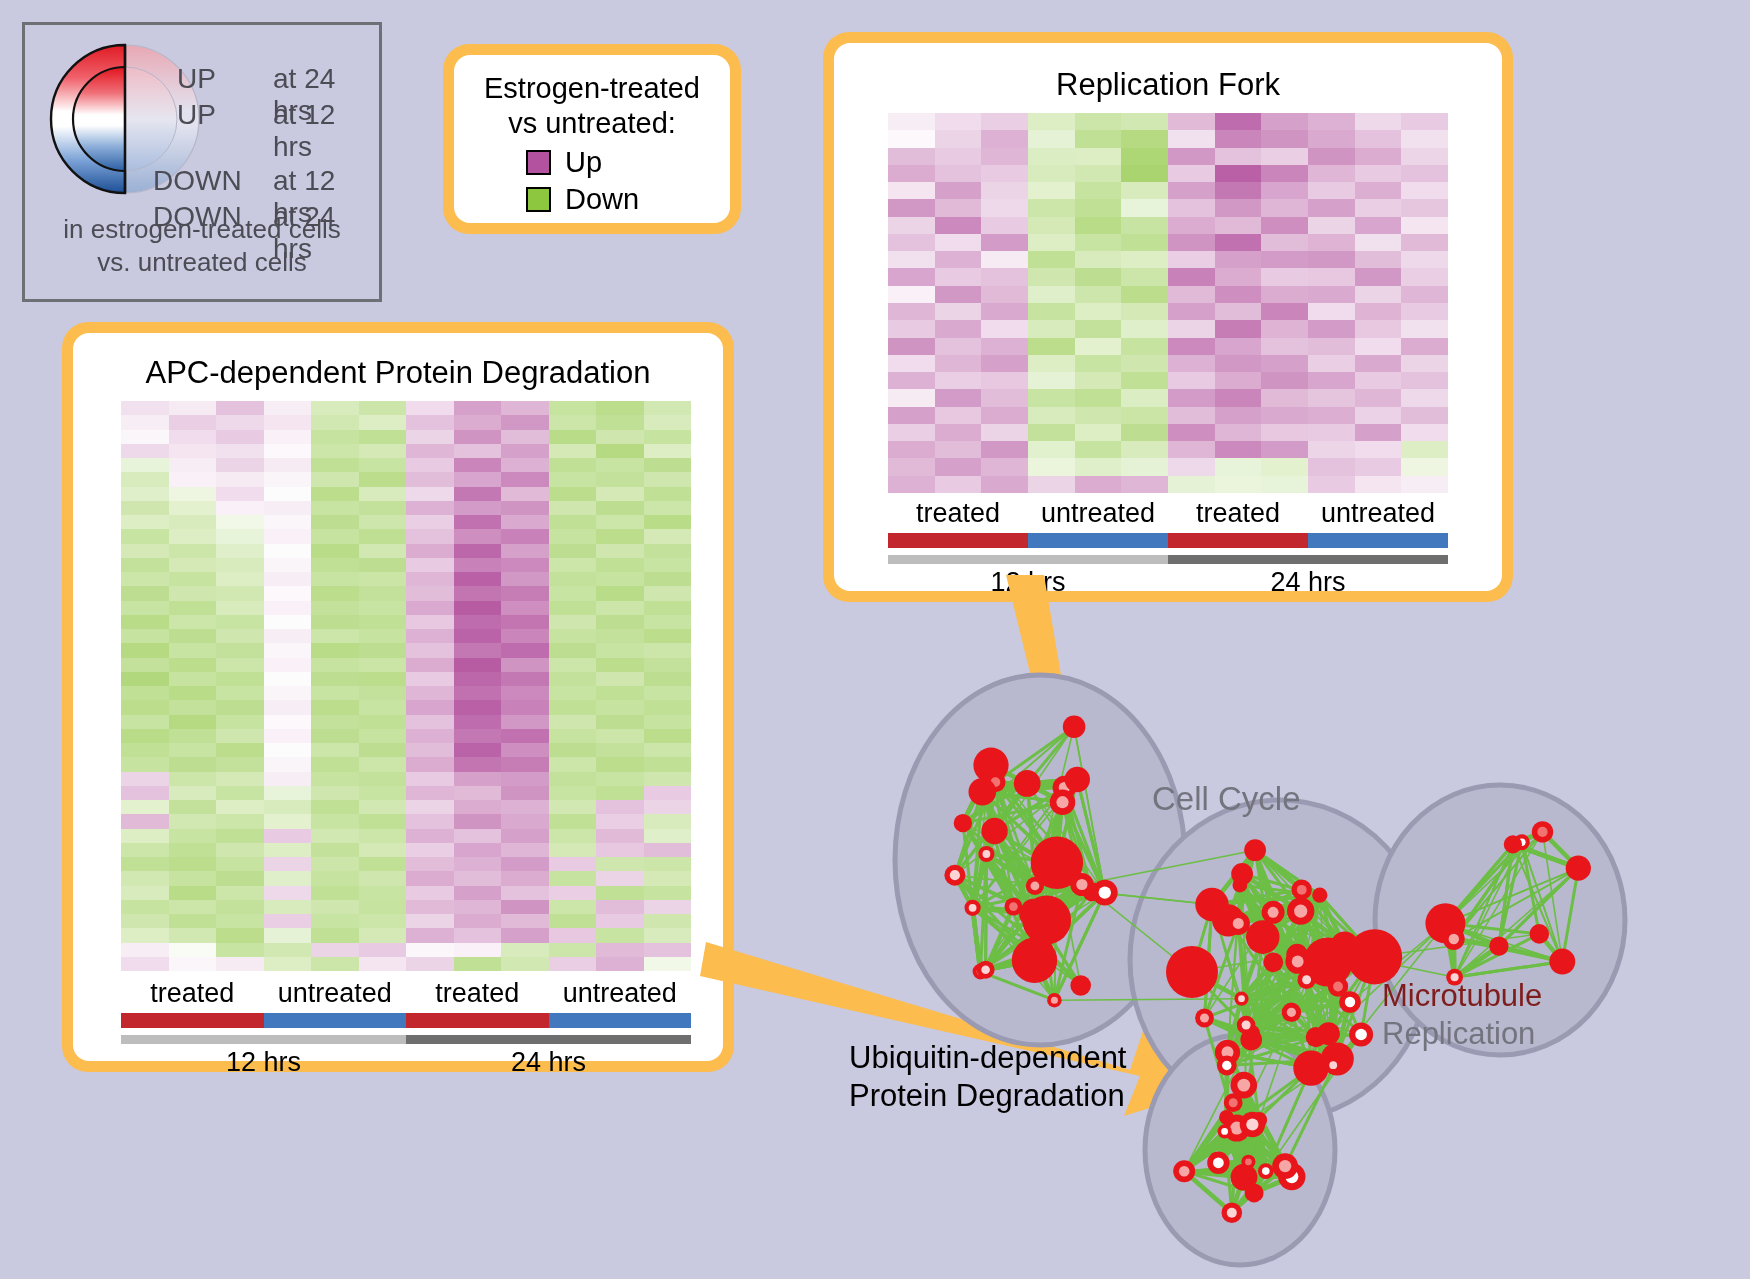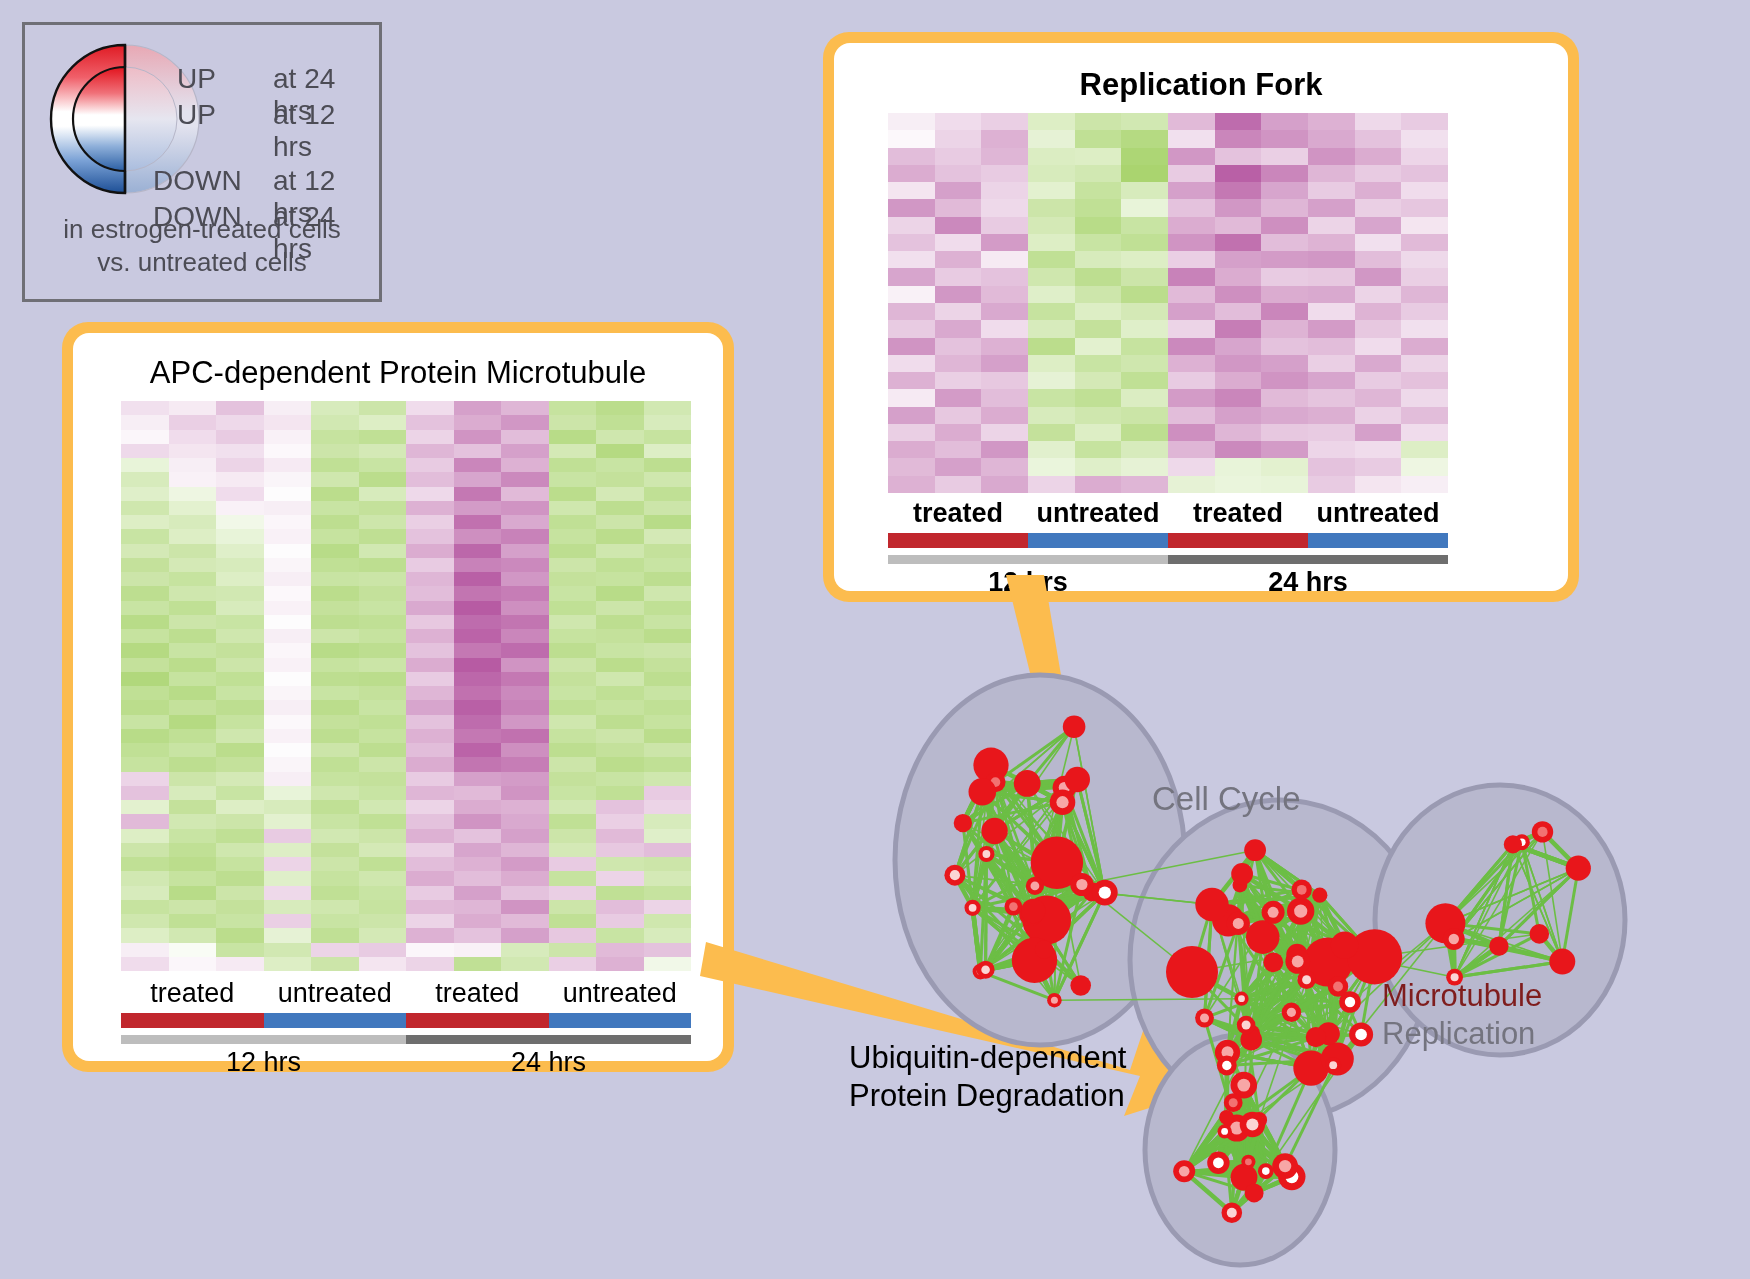--- a/index.html
+++ b/index.html
@@ -135,22 +135,38 @@
 
     <div class="key-label" style="left:128px;top:176px;color:#4c4c55;font-size:28px;">DOWN</div>
     <div class="key-time" style="left:248px;top:176px;color:#4c4c55;font-size:28px;">at 24 hrs</div>
 
     <div id="key-foot">
       <div>in estrogen-treated cells</div>
       <div>vs. untreated cells</div>
     </div>
   </div>
 
-
-  <div class="card" id="rf-card" style="left:823px;top:32px;width:756px;height:570px;font-weight:bold;">
+  <div class="card" id="legend-card">
+    <div class="card-inner">
+      <div id="legend-title">
+        <div>Estrogen-treated</div>
+        <div>vs untreated:</div>
+      </div>
+      <div class="legend-row">
+        <span class="sw" id="sw-up" style="background: rgb(179, 82, 158);"></span>
+        <span class="legend-text">Up</span>
+      </div>
+      <div class="legend-row">
+        <span class="sw" id="sw-down" style="background: rgb(141, 198, 63);"></span>
+        <span class="legend-text">Down</span>
+      </div>
+    </div>
+  </div>
+
+  <div class="card" id="rf-card" style="left:823px;top:32px;width:690px;height:570px;">
     <div class="card-inner">
       <div class="panel-title" style="top:24px;">Replication Fork</div>
 
       <div class="hm" id="hm-rf" style="left: 54px; top: 70px; width: 560px; height: 380px; grid-template-columns: repeat(12, 1fr); grid-template-rows: repeat(22, 1fr);">
           <i style="background:rgb(247,238,245)"></i>
           <i style="background:rgb(240,220,236)"></i>
           <i style="background:rgb(234,207,228)"></i>
           <i style="background:rgb(221,238,197)"></i>
           <i style="background:rgb(204,229,169)"></i>
           <i style="background:rgb(209,232,178)"></i>
@@ -432,21 +448,21 @@
         </div>
       <div class="time-labels" id="rf-time" style="left:54px;top:524px;width:560px;">
           <span>12 hrs</span>
           <span>24 hrs</span>
         </div>
     </div>
   </div>
 
   <div class="card" id="apc-card" style="left:62px;top:322px;width:672px;height:750px;">
     <div class="card-inner">
-      <div class="panel-title" style="top:22px;">APC-dependent Protein Microtubule</div>
+      <div class="panel-title" style="top:22px;">APC-dependent Protein Degradation</div>
 
       <div class="hm" id="hm-apc" style="left: 48px; top: 68px; width: 570px; height: 570px; grid-template-columns: repeat(12, 1fr); grid-template-rows: repeat(40, 1fr);">
           <i style="background:rgb(241,224,238)"></i>
           <i style="background:rgb(246,234,243)"></i>
           <i style="background:rgb(228,194,221)"></i>
           <i style="background:rgb(247,238,245)"></i>
           <i style="background:rgb(215,235,188)"></i>
           <i style="background:rgb(204,229,169)"></i>
           <i style="background:rgb(240,220,236)"></i>
           <i style="background:rgb(213,160,202)"></i>

